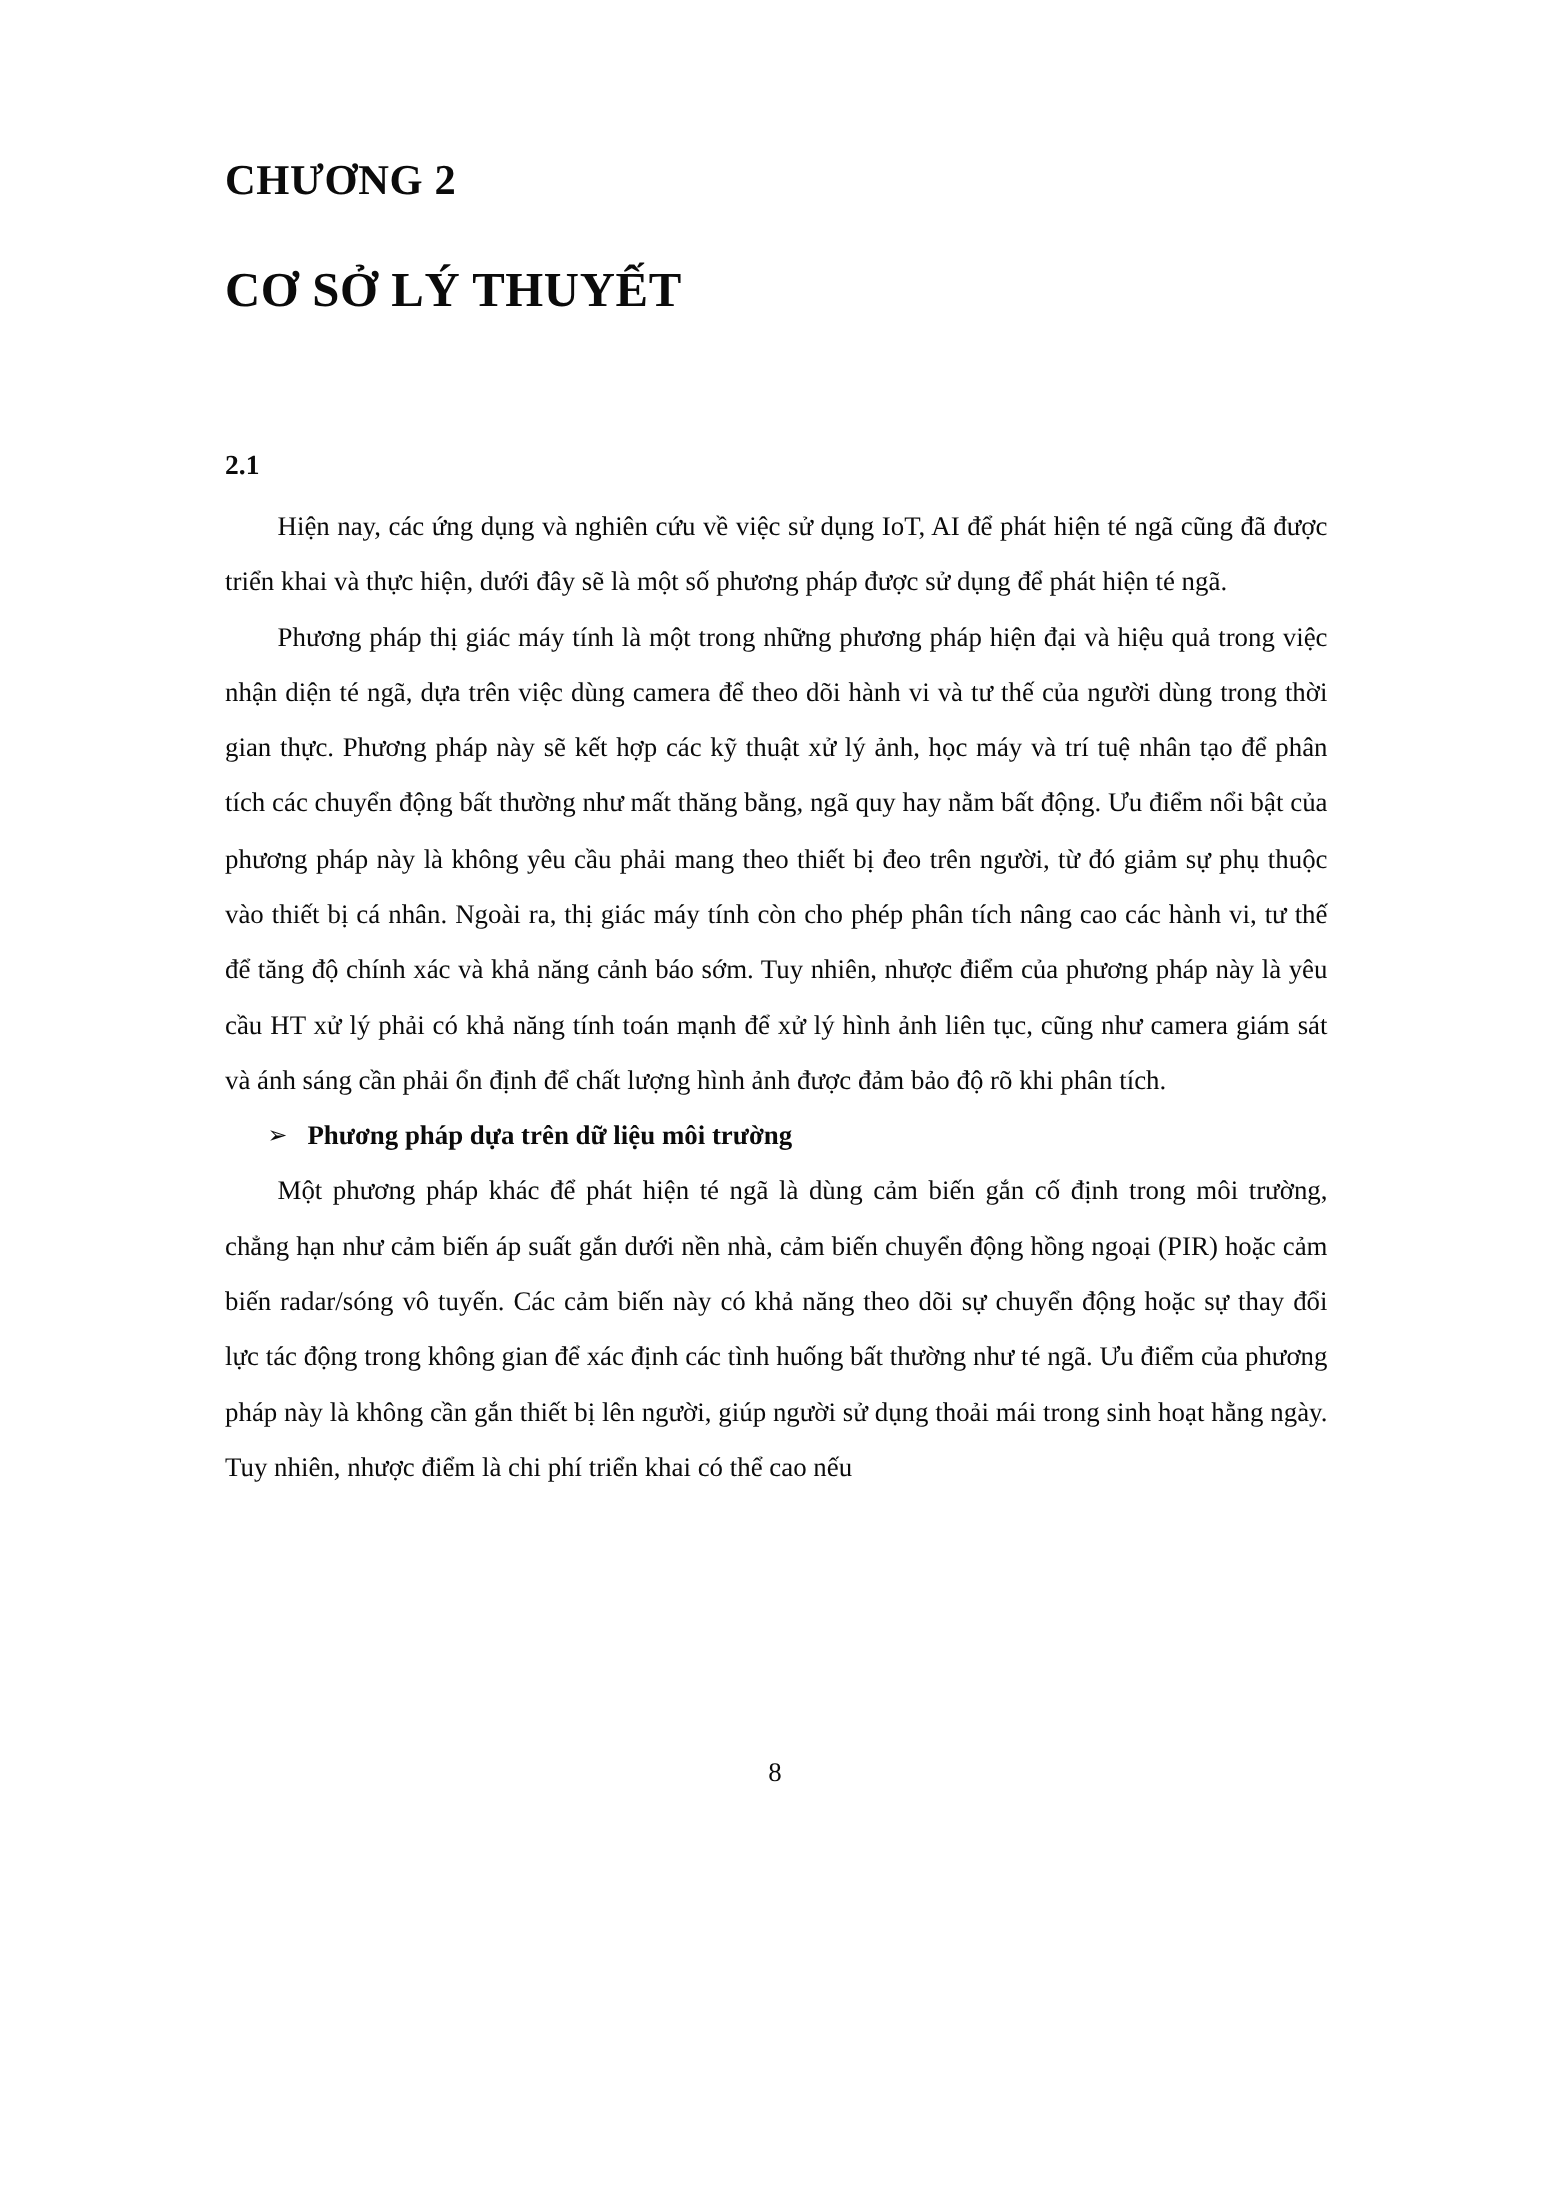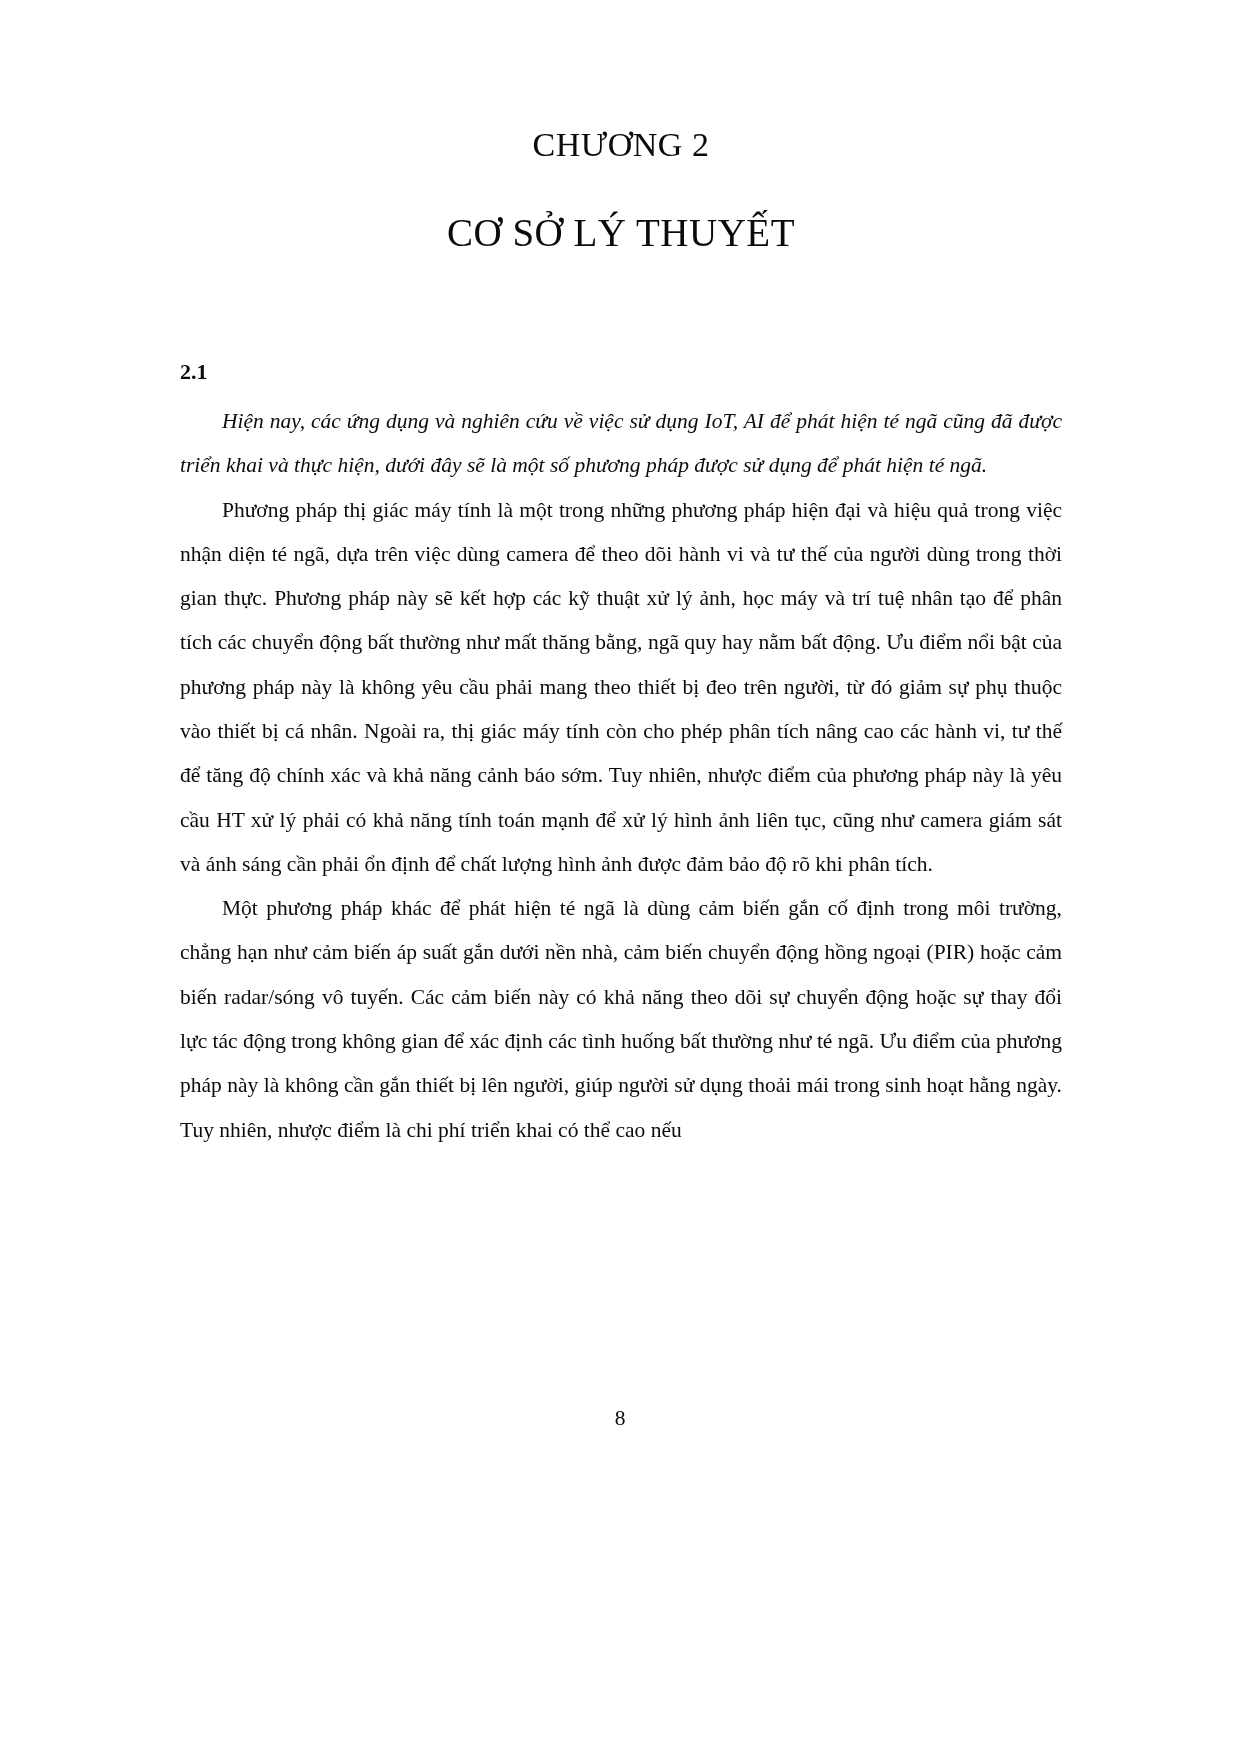--- a/index.html
+++ b/index.html
@@ -16,22 +16,21 @@
     overflow: hidden;
   }
   .page {
     position: absolute;
     inset: 0;
   }
   .content {
     padding: 126px 178px 0 180px;
   }
   .chapter-head {
-    text-align: center;
-    font-weight: normal;
+    font-weight: bold;
   }
   .chapter-number {
     font-size: 34px;
     letter-spacing: 0.5px;
   }
   .chapter-title {
     font-size: 39px;
     margin-top: 46px;
     letter-spacing: 0.5px;
   }
@@ -46,21 +45,20 @@
   }
   p.body {
     font-size: 21.5px;
     line-height: 2.06;
     text-align: justify;
     text-indent: 42px;
     margin: 0;
   }
   p.body.first {
     margin-top: 14px;
-    font-style: italic;
   }
   .bullet-line {
     font-size: 21.5px;
     line-height: 2.06;
     padding-left: 34px;
     font-weight: bold;
   }
   .bullet-line .marker {
     font-weight: normal;
     margin-right: 16px;
@@ -90,19 +88,22 @@
 
     <div class="section-heading">
       <span class="sec-num">2.1</span>
     </div>
 
     <p class="body first">Hiện nay, các ứng dụng và nghiên cứu về việc sử dụng IoT, AI để phát hiện té ngã cũng đã được triển khai và thực hiện, dưới đây sẽ là một số phương pháp được sử dụng để phát hiện té ngã.</p>
 
 
     <p class="body">Phương pháp thị giác máy tính là một trong những phương pháp hiện đại và hiệu quả trong việc nhận diện té ngã, dựa trên việc dùng camera để theo dõi hành vi và tư thế của người dùng trong thời gian thực. Phương pháp này sẽ kết hợp các kỹ thuật xử lý ảnh, học máy và trí tuệ nhân tạo để phân tích các chuyển động bất thường như mất thăng bằng, ngã quy hay nằm bất động. Ưu điểm nổi bật của phương pháp này là không yêu cầu phải mang theo thiết bị đeo trên người, từ đó giảm sự phụ thuộc vào thiết bị cá nhân. Ngoài ra, thị giác máy tính còn cho phép phân tích nâng cao các hành vi, tư thế để tăng độ chính xác và khả năng cảnh báo sớm. Tuy nhiên, nhược điểm của phương pháp này là yêu cầu HT xử lý phải có khả năng tính toán mạnh để xử lý hình ảnh liên tục, cũng như camera giám sát và ánh sáng cần phải ổn định để chất lượng hình ảnh được đảm bảo độ rõ khi phân tích.</p>
 
+    <div class="bullet-line">
+      <span class="marker">➢</span><span>Phương pháp dựa trên dữ liệu môi trường</span>
+    </div>
 
     <p class="body">Một phương pháp khác để phát hiện té ngã là dùng cảm biến gắn cố định trong môi trường, chẳng hạn như cảm biến áp suất gắn dưới nền nhà, cảm biến chuyển động hồng ngoại (PIR) hoặc cảm biến radar/sóng vô tuyến. Các cảm biến này có khả năng theo dõi sự chuyển động hoặc sự thay đổi lực tác động trong không gian để xác định các tình huống bất thường như té ngã. Ưu điểm của phương pháp này là không cần gắn thiết bị lên người, giúp người sử dụng thoải mái trong sinh hoạt hằng ngày. Tuy nhiên, nhược điểm là chi phí triển khai có thể cao nếu</p>
 
   </div>
 
   <div class="page-number">8</div>
 </div>
 
 </body></html>

